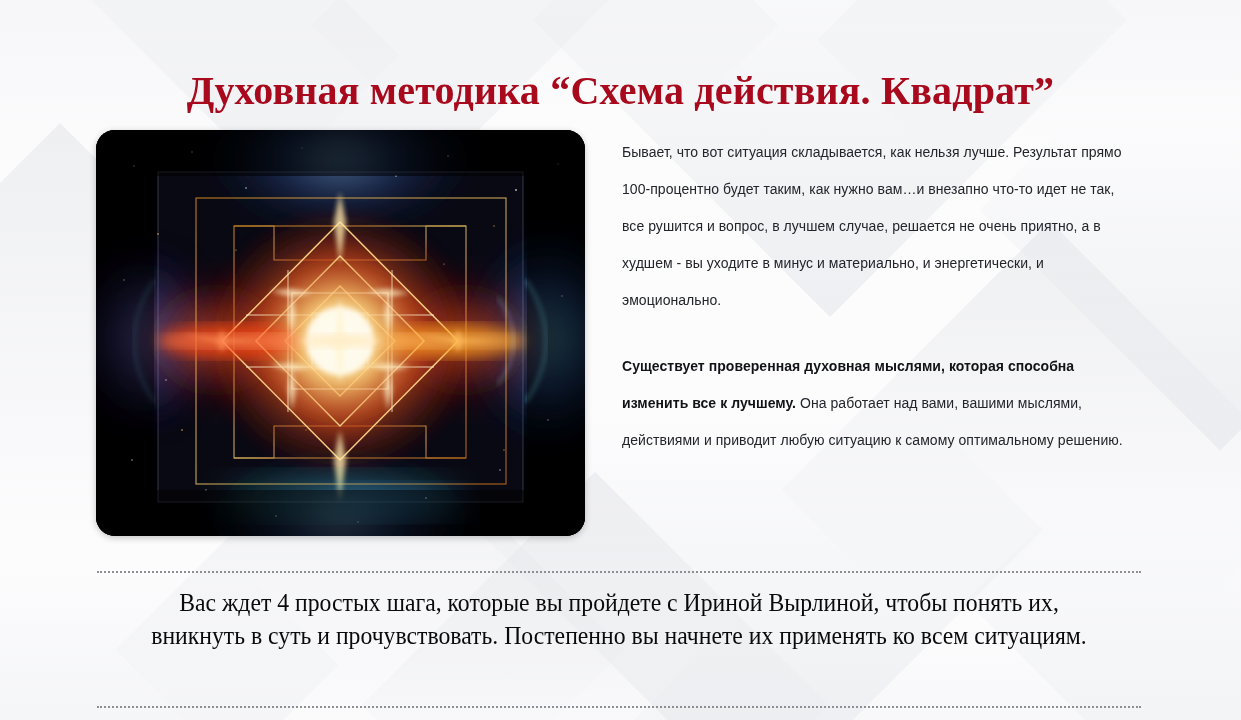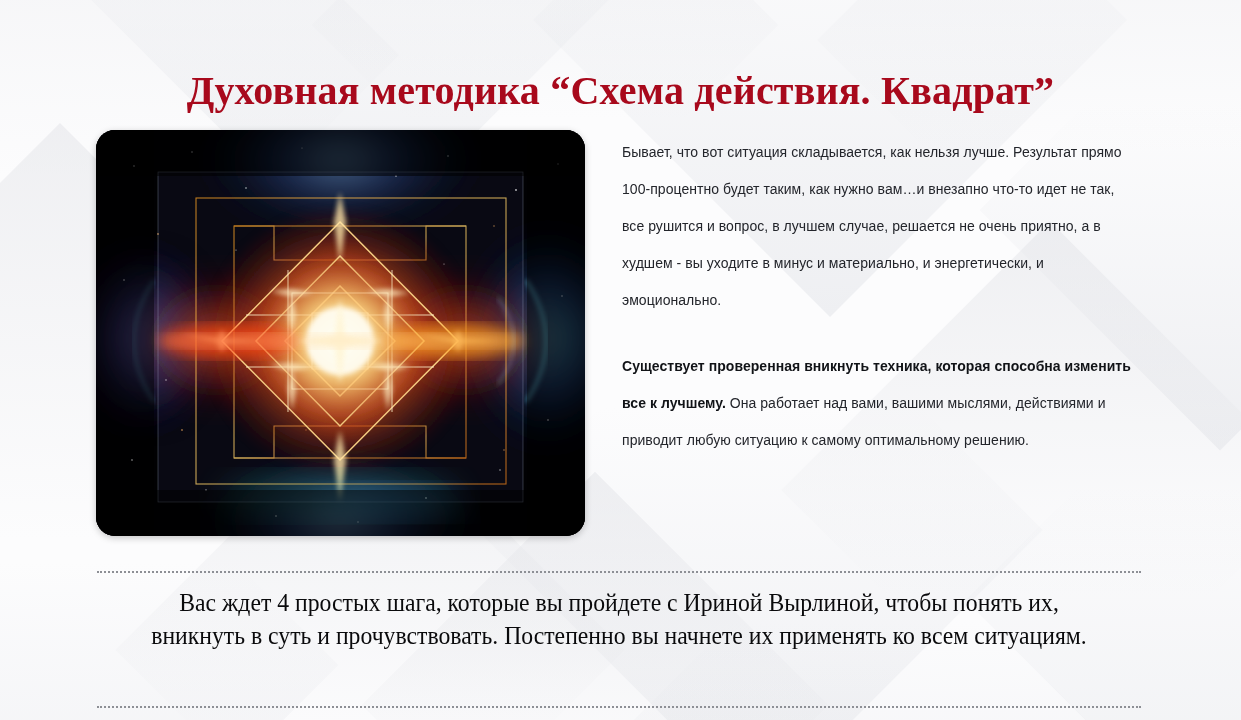--- a/index.html
+++ b/index.html
@@ -299,20 +299,20 @@
       <rect x="0" y="0" width="489" height="406" fill="none"></rect>
       <rect x="0" y="0" width="489" height="46" fill="#000" opacity="0.55"></rect>
       <rect x="0" y="360" width="489" height="46" fill="#000" opacity="0.5"></rect>
       <rect x="0" y="0" width="58" height="406" fill="#000" opacity="0.45"></rect>
       <rect x="431" y="0" width="58" height="406" fill="#000" opacity="0.45"></rect>
     </svg>
   </div>
 
   <div id="copy">
     <p>Бывает, что вот ситуация складывается, как нельзя лучше. Результат прямо 100-процентно будет таким, как нужно вам…и внезапно что-то идет не так, все рушится и вопрос, в лучшем случае, решается не очень приятно, а в худшем - вы уходите в минус и материально, и энергетически, и эмоционально.</p>
-    <p class="second"><b>Существует проверенная вникнуть техника, которая способна изменить все к лучшему.</b><span> Она работает над вами, вашими мыслями, действиями и приводит любую ситуацию к самому оптимальному решению.</span></p>
+    <p class="second"><b>Существует проверенная духовная мыслями, которая способна изменить все к лучшему.</b><span> Она работает над вами, вашими мыслями, действиями и приводит любую ситуацию к самому оптимальному решению.</span></p>
   </div>
 
   <div class="rule" id="rule-top"></div>
   <div id="footer">Вас ждет 4 простых шага, которые вы пройдете с Ириной Вырлиной, чтобы понять их, вникнуть в суть и прочувствовать. Постепенно вы начнете их применять ко всем ситуациям.</div>
   <div class="rule" id="rule-bottom"></div>
 
 </div>
 
 </body></html>

